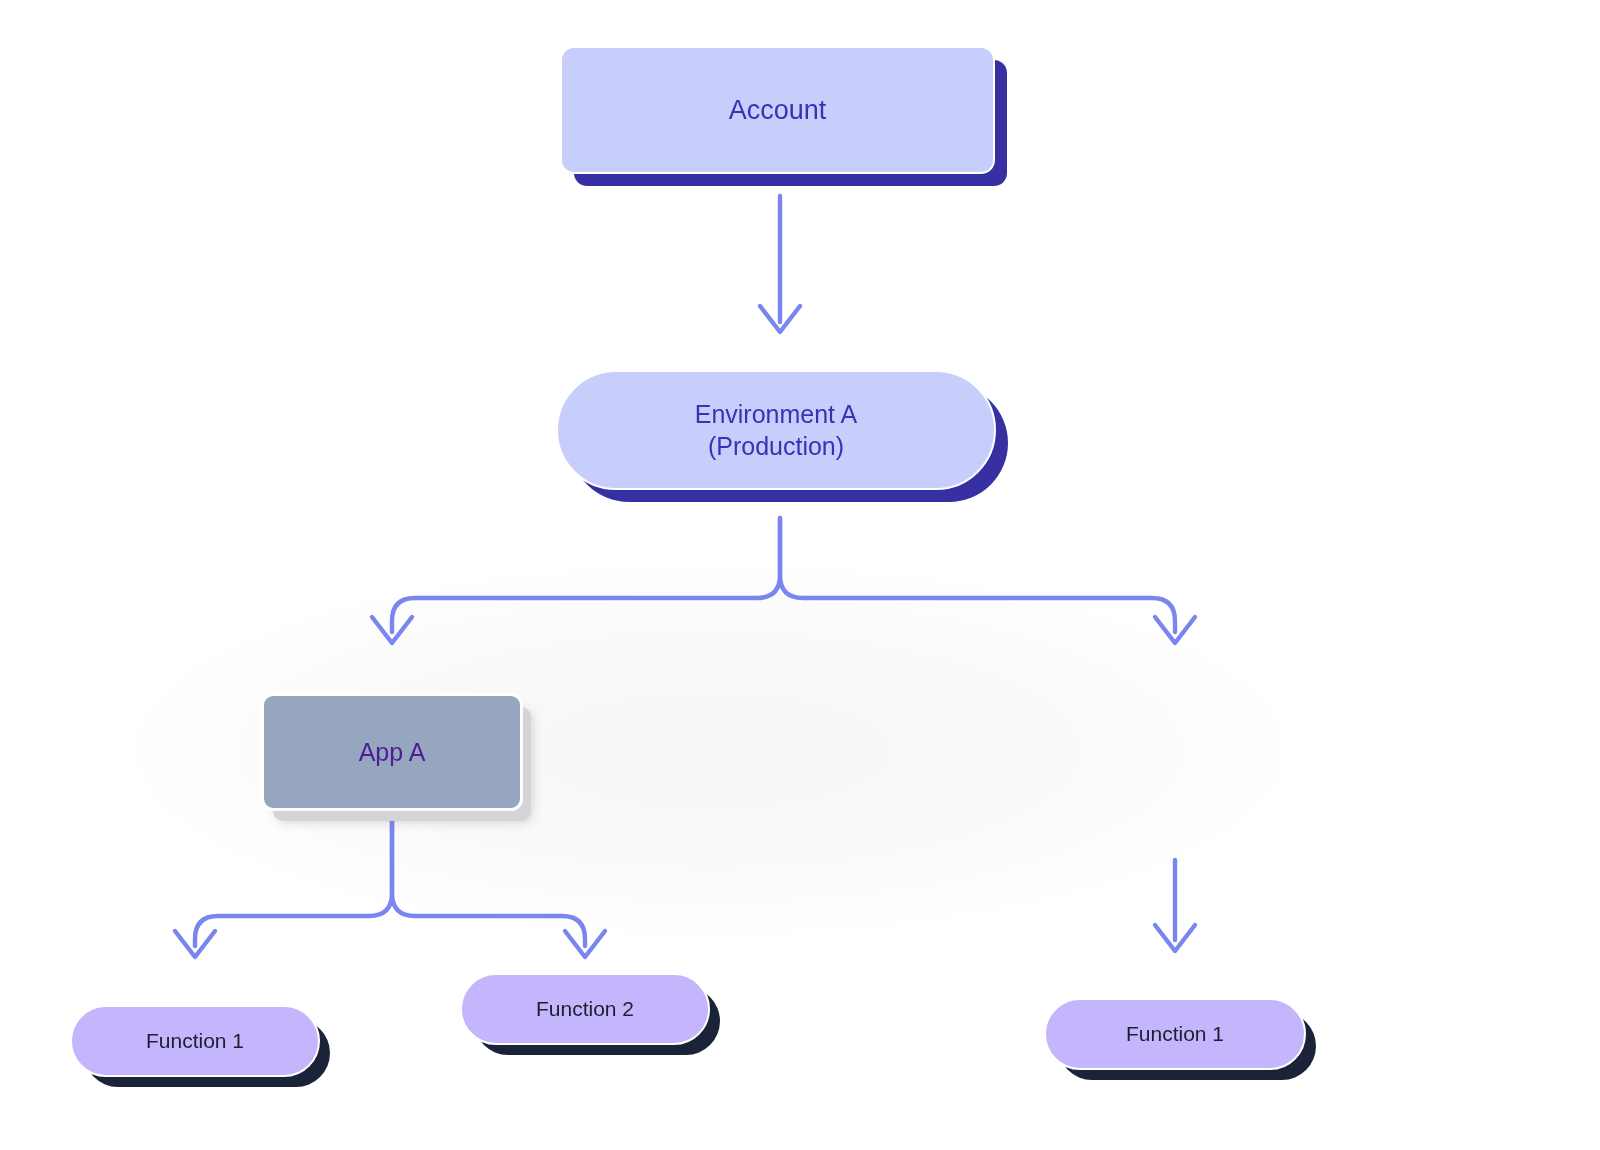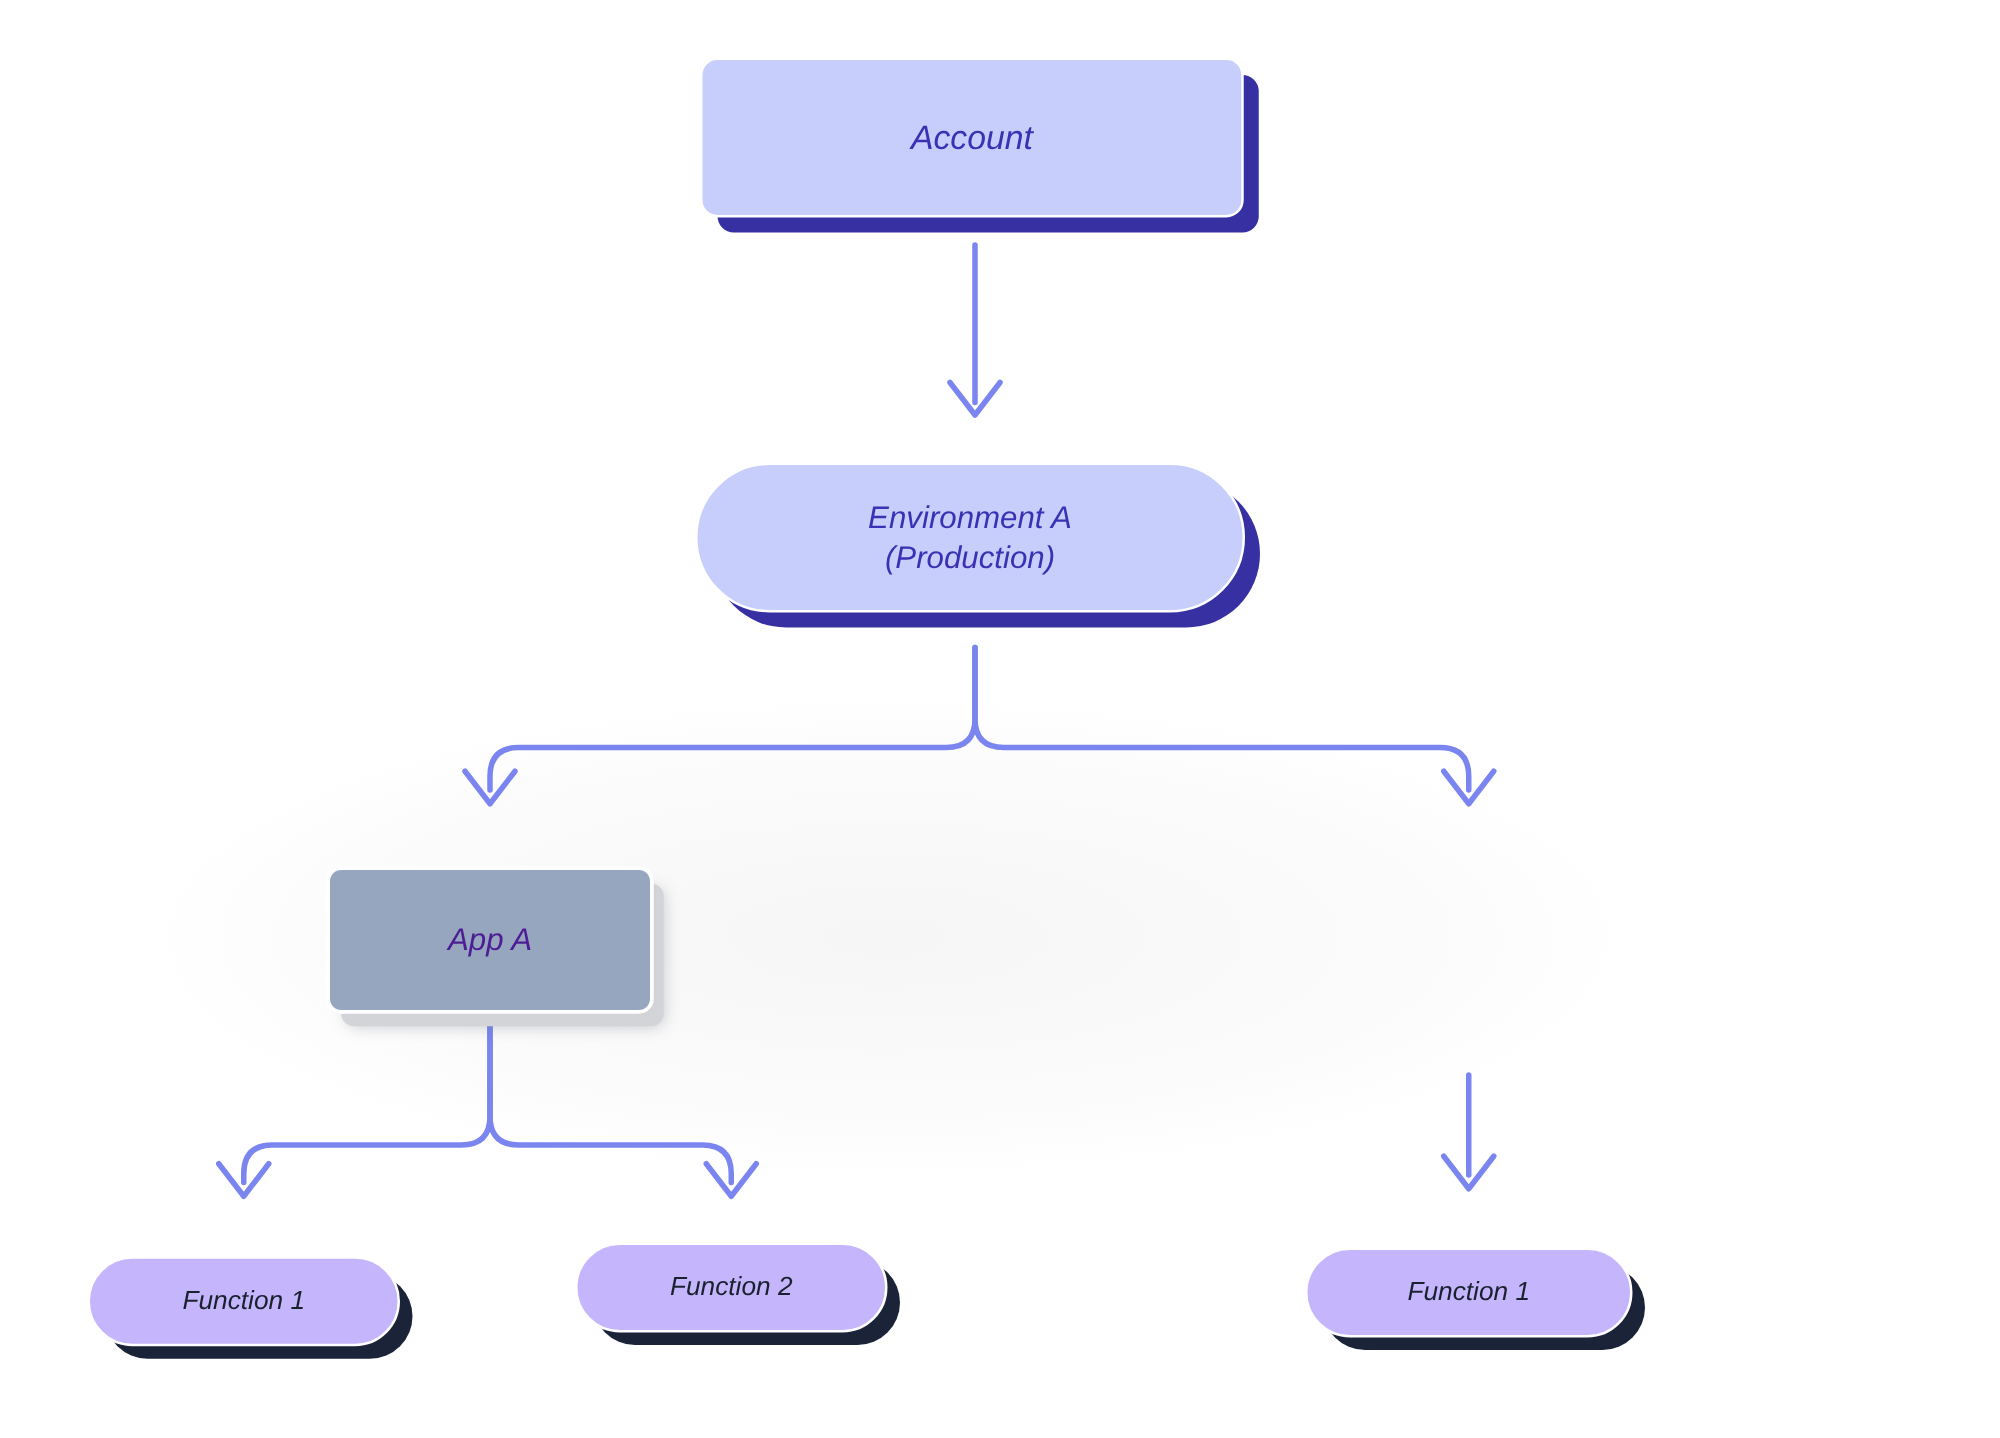--- a/index.html
+++ b/index.html
@@ -12,21 +12,20 @@
     font-family: "Liberation Sans", sans-serif;
     -webkit-font-smoothing: antialiased;
   }
 
   #diagram-root {
     position: relative;
     width: 1600px;
     height: 1150px;
     background: #ffffff;
     overflow: hidden;
-    font-style: italic;
   }
 
   
   .ambient-glow {
     position: absolute;
     left: 120px;
     top: 560px;
     width: 1180px;
     height: 380px;
     border-radius: 50%;
@@ -178,21 +177,21 @@
 
   <div class="node node-slate-app size-md" style="left:261px; top:693px; width:262px; height:118px;">
     <span class="node-label">App A</span>
   </div>
 
 
   <div class="node node-slate-fn size-xs" style="left:70px; top:1005px; width:250px; height:72px;">
     <span class="node-label">Function 1</span>
   </div>
 
-  <div class="node node-slate-fn size-xs" style="left:460px; top:994px; width:250px; height:72px;">
+  <div class="node node-slate-fn size-xs" style="left:460px; top:973px; width:250px; height:72px;">
     <span class="node-label">Function 2</span>
   </div>
 
   <div class="node node-slate-fn size-xs" style="left:1044px; top:998px; width:262px; height:72px;">
     <span class="node-label">Function 1</span>
   </div>
 
 </div>
 
 </body></html>

